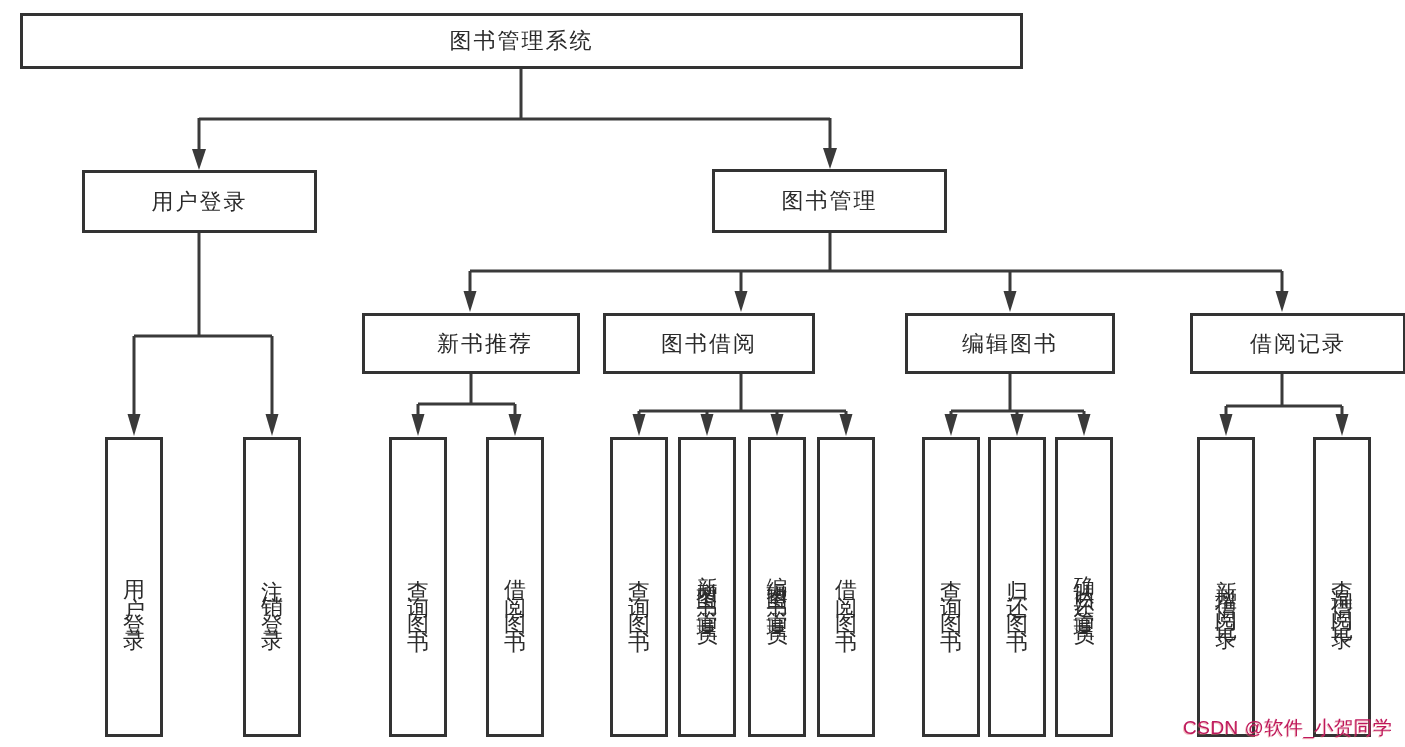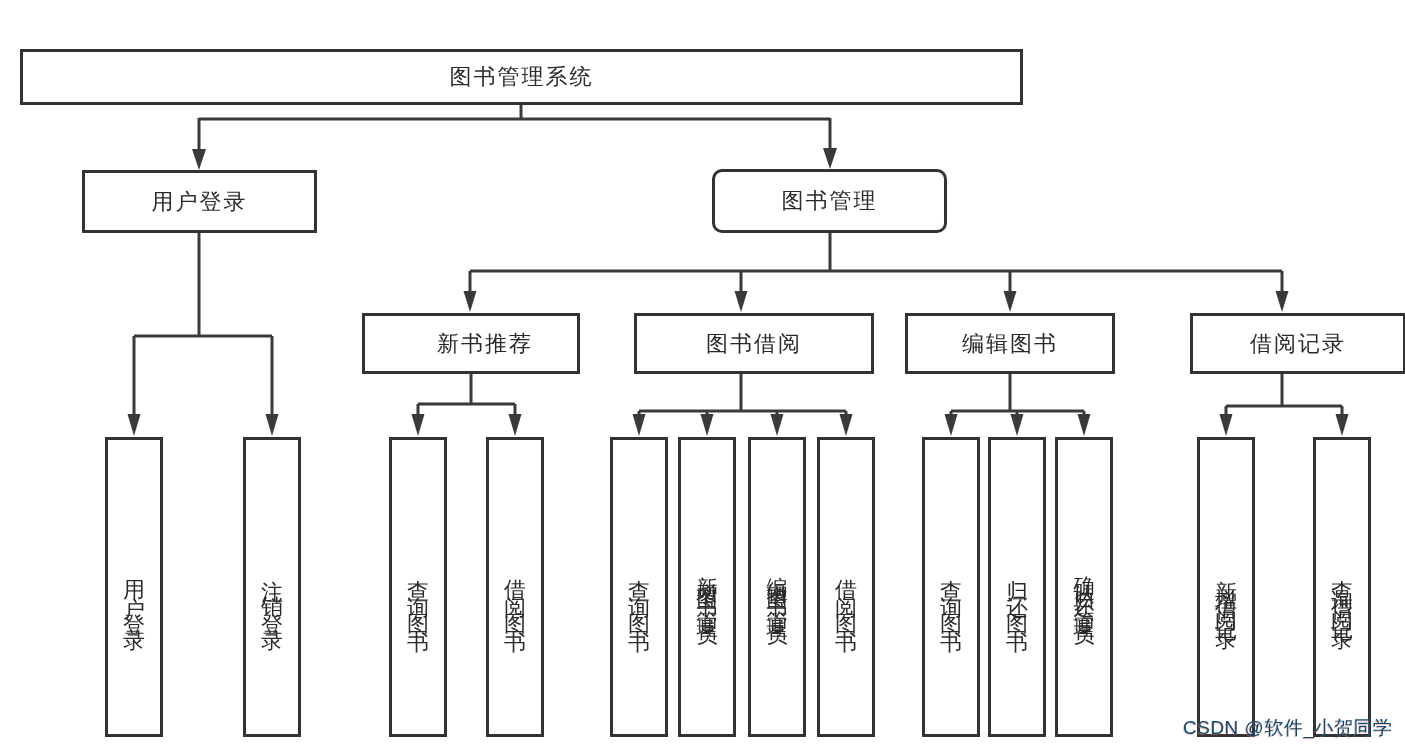--- a/index.html
+++ b/index.html
@@ -42,21 +42,21 @@
     letter-spacing: 17px;
     margin-bottom: -17px;
   }
   .vt6 { letter-spacing: 10px; margin-bottom: -10px; }
   .vt9 { letter-spacing: 7px;  margin-bottom: -7px; font-size: 21px; }
   #watermark {
     position: absolute;
     left: 1183px;
     top: 715px;
     font-size: 19px;
-    color: #0c4a6e;
+    color: #be185d;
     letter-spacing: 0.5px;
     text-shadow: -1px 1px 0 rgba(229,115,115,0.45);
     z-index: 5;
     white-space: nowrap;
     text-align: center;
   }
 </style>
 </head>
 <body>
 
@@ -102,27 +102,27 @@
 
       <polygon points="944.5,414 957.5,414 951,436"></polygon>
       <polygon points="1010.5,414 1023.5,414 1017,436"></polygon>
       <polygon points="1077.5,414 1090.5,414 1084,436"></polygon>
 
       <polygon points="1219.5,414 1232.5,414 1226,436"></polygon>
       <polygon points="1335.5,414 1348.5,414 1342,436"></polygon>
     </g>
   </svg>
 
-  <div class="node hlabel" style="left:20px; top:13px; width:1003px; height:56px;margin-top:36px;">图书管理系统</div>
+  <div class="node hlabel" style="left:20px; top:13px; width:1003px; height:56px;">图书管理系统</div>
 
   <div class="node hlabel" style="left:82px; top:170px; width:235px; height:63px;">用户登录</div>
-  <div class="node hlabel" style="left:712px; top:169px; width:235px; height:64px;border-radius:10px;">图书管理</div>
+  <div class="node hlabel" style="left:712px; top:169px; width:235px; height:64px;">图书管理</div>
 
   <div class="node hlabel" style="left:362px; top:313px; width:218px; height:61px;padding-left:28px;">新书推荐</div>
-  <div class="node hlabel" style="left:634px; top:313px; width:240px; height:61px;">图书借阅</div>
+  <div class="node hlabel" style="left:603px; top:313px; width:212px; height:61px;">图书借阅</div>
   <div class="node hlabel" style="left:905px; top:313px; width:210px; height:61px;">编辑图书</div>
   <div class="node hlabel" style="left:1174px; top:313px; width:216px; height:61px;margin-left:16px;">借阅记录</div>
 
   <div class="node leaf" style="left:105px;">
     <span class="vtext">用户登录</span>
   </div>
   <div class="node leaf" style="left:243px;">
     <span class="vtext">注销登录</span>
   </div>
 

